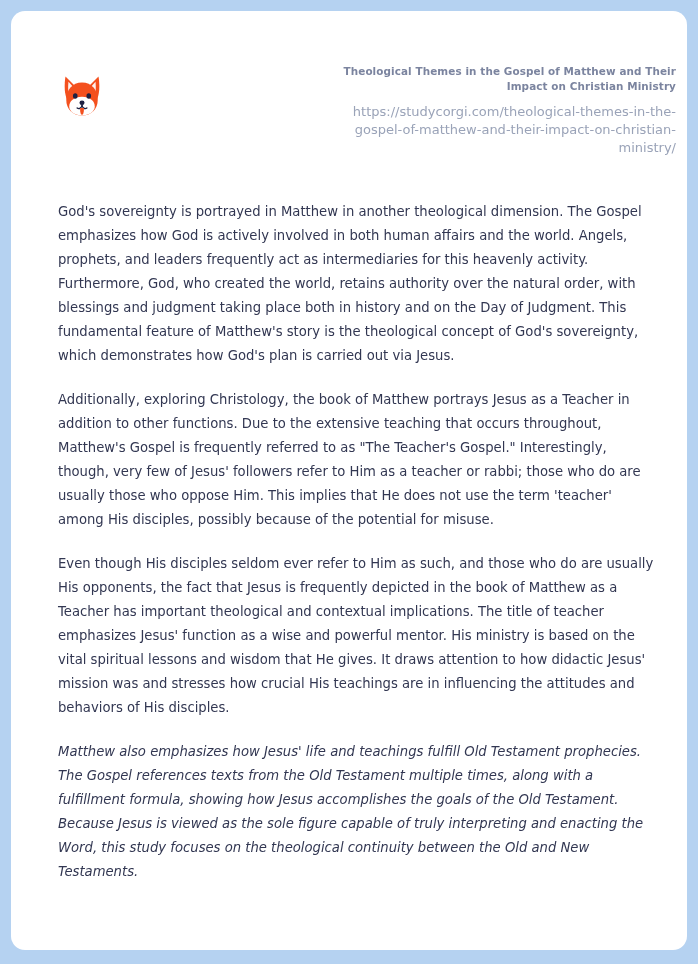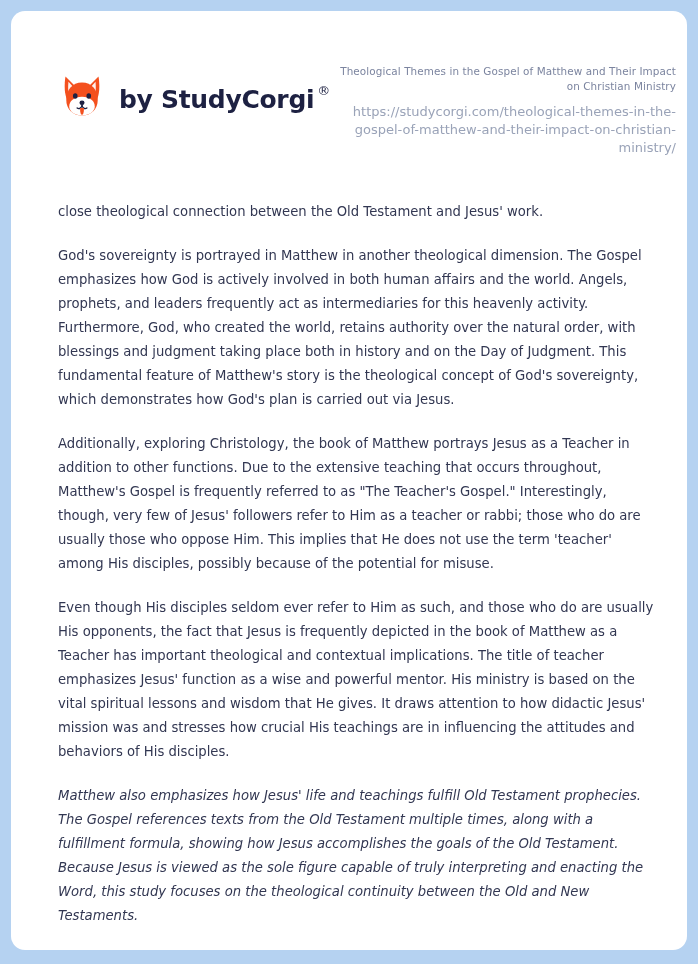--- a/index.html
+++ b/index.html
@@ -67,21 +67,21 @@
 
   .doc-meta {
     flex: 0 0 auto;
     width: 344px;
     text-align: right;
     padding-top: 4px;
   }
   .doc-title {
     color: #7b849f;
     font-size: 10.4px;
-    font-weight: normal;
+    font-weight: bold;
     line-height: 1.42;
     letter-spacing: 0.01em;
     margin: 0;
   }
   .doc-url {
     color: #9aa3b8;
     font-size: 13px;
     font-weight: normal;
     line-height: 1.42;
     margin: 9px 0 0 0;
@@ -128,34 +128,29 @@
         <ellipse cx="23" cy="32" rx="3.1" ry="3.6" fill="#1d2142"></ellipse>
         <ellipse cx="41" cy="32" rx="3.1" ry="3.6" fill="#1d2142"></ellipse>
 
         <ellipse cx="32" cy="41" rx="3.4" ry="2.9" fill="#1d2142"></ellipse>
 
         <path d="M32 44 C32 48 28 50 25.5 48" stroke="#1d2142" stroke-width="1.8" fill="none" stroke-linecap="round"></path>
         <path d="M32 44 C32 48 36 50 38.5 48" stroke="#1d2142" stroke-width="1.8" fill="none" stroke-linecap="round"></path>
 
         <path d="M29.5 48 C29.5 48 29 57 32 57 C35 57 34.5 48 34.5 48 Z" fill="#f4501e"></path>
       </svg>
-      <div class="wordmark">
-        <span>by StudyCorgi</span>
-        <span class="reg-mark">®</span>
-      </div>
     </div>
 
     <div class="doc-meta">
       <p class="doc-title">Theological Themes in the Gospel of Matthew and Their Impact on Christian Ministry</p>
       <p class="doc-url">https://studycorgi.com/theological-themes-in-the-gospel-of-matthew-and-their-impact-on-christian-ministry/</p>
     </div>
 
   </div>
 
   <div class="article">
-    <p>close theological connection between the Old Testament and Jesus' work.</p>
     <p>God's sovereignty is portrayed in Matthew in another theological dimension. The Gospel emphasizes how God is actively involved in both human affairs and the world. Angels, prophets, and leaders frequently act as intermediaries for this heavenly activity. Furthermore, God, who created the world, retains authority over the natural order, with blessings and judgment taking place both in history and on the Day of Judgment. This fundamental feature of Matthew's story is the theological concept of God's sovereignty, which demonstrates how God's plan is carried out via Jesus.</p>
     <p>Additionally, exploring Christology, the book of Matthew portrays Jesus as a Teacher in addition to other functions. Due to the extensive teaching that occurs throughout, Matthew's Gospel is frequently referred to as "The Teacher's Gospel." Interestingly, though, very few of Jesus' followers refer to Him as a teacher or rabbi; those who do are usually those who oppose Him. This implies that He does not use the term 'teacher' among His disciples, possibly because of the potential for misuse.</p>
     <p>Even though His disciples seldom ever refer to Him as such, and those who do are usually His opponents, the fact that Jesus is frequently depicted in the book of Matthew as a Teacher has important theological and contextual implications. The title of teacher emphasizes Jesus' function as a wise and powerful mentor. His ministry is based on the vital spiritual lessons and wisdom that He gives. It draws attention to how didactic Jesus' mission was and stresses how crucial His teachings are in influencing the attitudes and behaviors of His disciples.</p>
     <p>Matthew also emphasizes how Jesus' life and teachings fulfill Old Testament prophecies. The Gospel references texts from the Old Testament multiple times, along with a fulfillment formula, showing how Jesus accomplishes the goals of the Old Testament. Because Jesus is viewed as the sole figure capable of truly interpreting and enacting the Word, this study focuses on the theological continuity between the Old and New Testaments.</p>
   </div>
 
 </div>
 
 </body></html>

